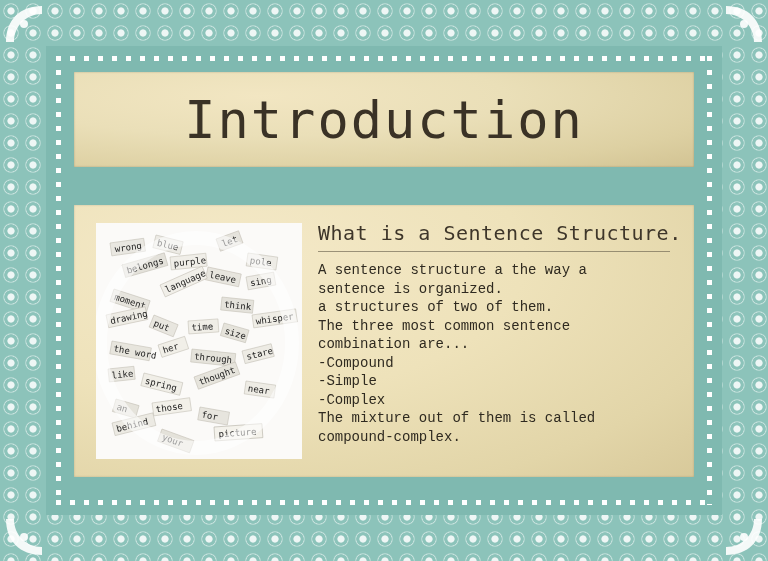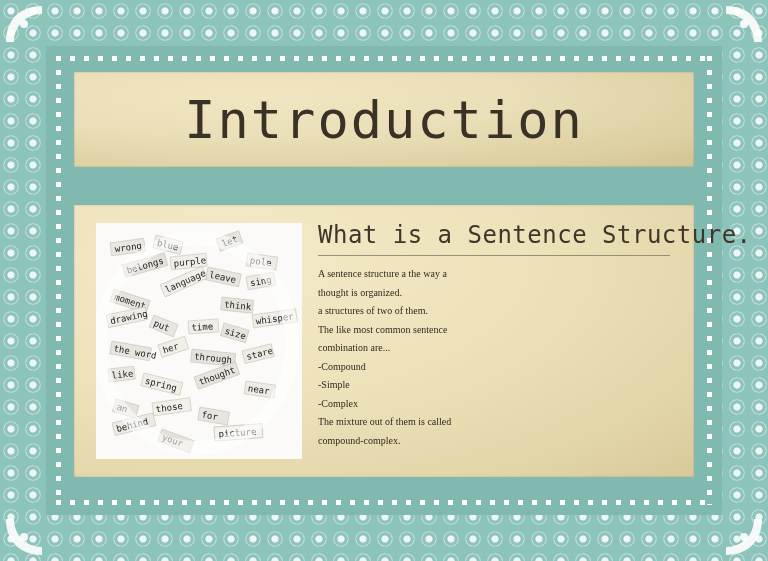--- a/index.html
+++ b/index.html
@@ -131,37 +131,37 @@
   .photo svg { display: block; }
 
   .text-col {
     position: absolute;
     left: 244px;
     top: 16px;
     width: 362px;
   }
   .heading {
     font-family: "DejaVu Sans Mono", monospace;
-    font-size: 24px;
+    font-size: 20px;
     color: #3e362a;
     letter-spacing: 0.5px;
     white-space: nowrap;
   }
   .heading-rule {
     margin-top: 6px;
     margin-bottom: 9px;
     width: 352px;
     height: 1px;
     background: #6d6category;
     background: #6b6450;
     opacity: .65;
   }
   .body-line {
-    font-family: Liberation Serif, serif;
-    font-size: 10px;
+    font-family: Liberation Mono, monospace;
+    font-size: 14px;
     line-height: 18.5px;
     color: #2f2a20;
     white-space: pre;
     letter-spacing: 0px;
   }
 </style>
 </head>
 <body>
 
 <div id="slide">
@@ -336,23 +336,23 @@
           <ellipse cx="100" cy="120" rx="96" ry="105" fill="none" stroke="#ffffff" stroke-width="14" opacity="0.55"></ellipse>
         </svg>
       </div>
     </div>
 
     <div class="text-col">
       <div class="heading">What is a Sentence Structure.</div>
       <div class="heading-rule"></div>
       <div>
         <div class="body-line">A sentence structure a the way a</div>
-        <div class="body-line">thought is organized.</div>
+        <div class="body-line">sentence is organized.</div>
         <div class="body-line">a structures of two of them.</div>
-        <div class="body-line">The like most common sentence</div>
+        <div class="body-line">The three most common sentence</div>
         <div class="body-line">combination are...</div>
         <div class="body-line">-Compound</div>
         <div class="body-line">-Simple</div>
         <div class="body-line">-Complex</div>
         <div class="body-line">The mixture out of them is called</div>
         <div class="body-line">compound-complex.</div>
       </div>
     </div>
 
   </div>

